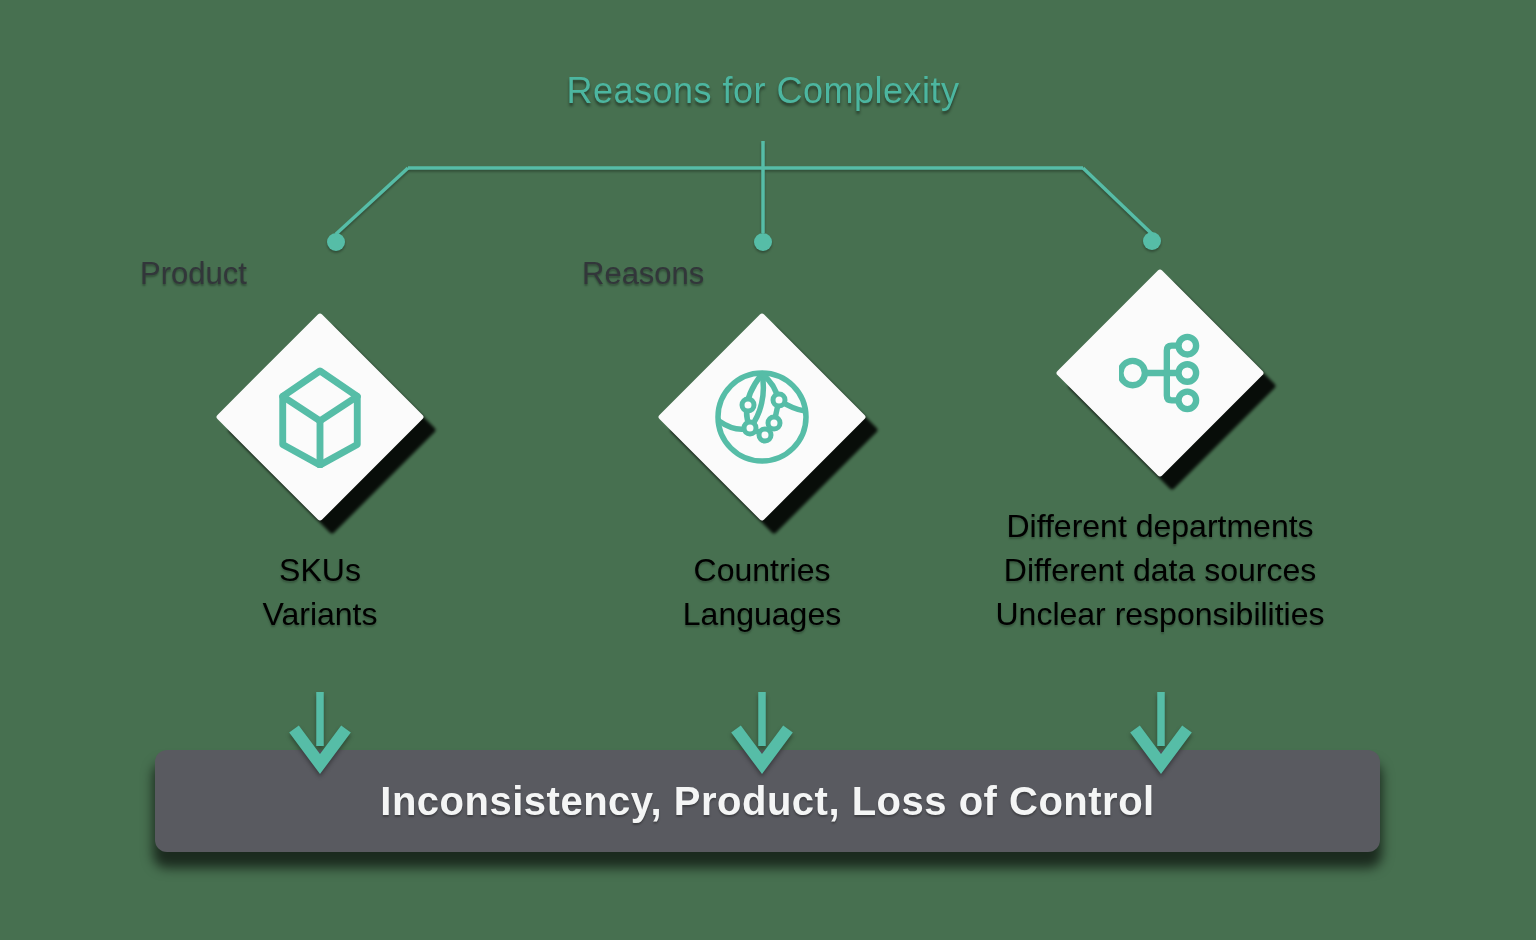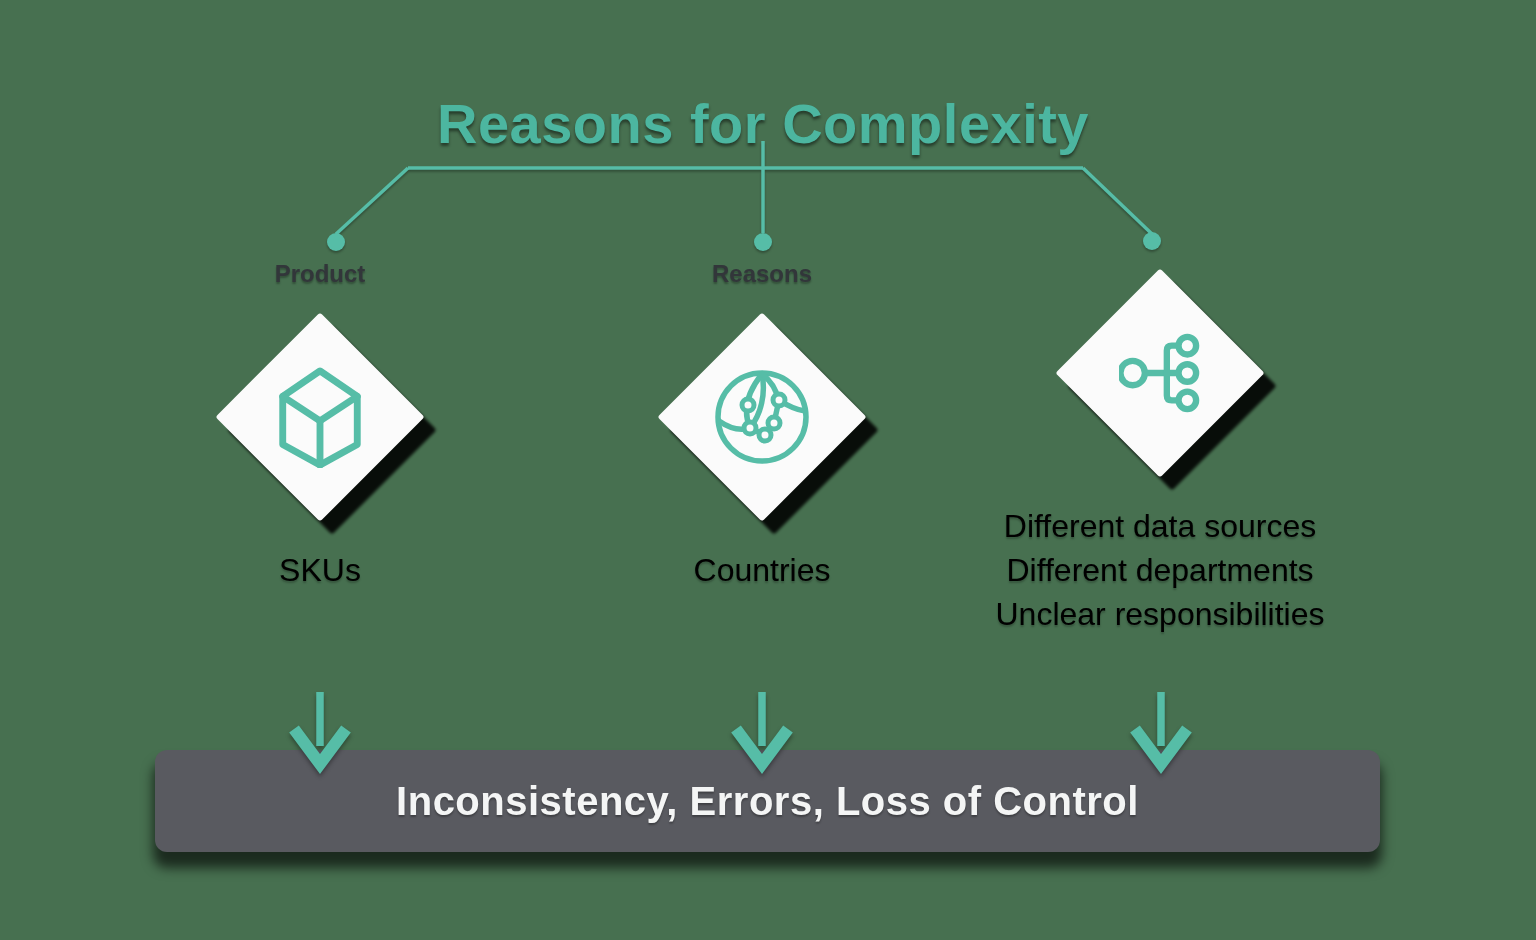--- a/index.html
+++ b/index.html
@@ -3,38 +3,38 @@
 <meta charset="utf-8">
 <style>
   html,body{margin:0;padding:0;background:#477050;}
   .stage{
     position:relative;width:1536px;height:940px;overflow:hidden;
     background:#477050;
     font-family:"Liberation Sans",sans-serif;
   }
   
   .title{
-    position:absolute;left:0;top:91px;width:1526px;
-    text-align:center;font-size:56px;font-weight:700;color:#4CB6A0;
+    position:absolute;left:0;top:70px;width:1526px;
+    text-align:center;font-size:36px;font-weight:400;color:#4CB6A0;
     text-shadow:0 3px 3px rgba(0,0,0,0.45);
     letter-spacing:0.5px;
   }
   
   svg.connectors{
     position:absolute;left:0;top:0;width:1536px;height:940px;z-index:4;
     pointer-events:none;
     filter:drop-shadow(0 2px 1px rgba(0,0,0,0.30));
   }
   .teal-stroke{stroke:#56BDA7;fill:none;}
   .teal-fill{fill:#56BDA7;stroke:none;}
   
   .col{position:absolute;top:252px;width:360px;z-index:2;}
   .col-label{
-    height:44px;line-height:44px;text-align:center;
-    font-size:24px;font-weight:700;color:#32363A;
+    height:44px;line-height:44px;text-align:left;
+    font-size:31px;font-weight:400;color:#32363A;
     text-shadow:0 2px 2px rgba(0,0,0,0.30);
   }
   .diamond-wrap{position:relative;width:360px;height:222px;margin-top:10px;}
   .diamond-shadow{
     position:absolute;left:50%;top:50%;width:148px;height:148px;
     transform:translate(calc(-50% + 12px),calc(-50% + 13px)) rotate(45deg);
     background:#000;opacity:0.88;filter:blur(1.5px);border-radius:3px;
   }
   .diamond{
     position:absolute;left:50%;top:50%;width:148px;height:148px;
@@ -97,20 +97,21 @@
       <svg class="dicon" width="86" height="102" viewBox="0 0 86 104">
         <g fill="none" stroke="#56BDA7" stroke-width="7" stroke-linejoin="round" stroke-linecap="round">
           <path d="M43 5 L81 31 L81 80 L43 101 L5 80 L5 31 Z"></path>
           <path d="M5 31 L43 56 L81 31"></path>
           <path d="M43 56 L43 101"></path>
         </g>
       </svg>
     </div>
     <div class="col-list">
       <div class="li">SKUs</div>
+      <div class="li">Variants</div>
     </div>
   </div>
 
   <div class="col" style="left:582px">
     <div class="col-label">Reasons</div>
     <div class="diamond-wrap">
       <div class="diamond-shadow"></div>
       <div class="diamond"></div>
       <svg class="dicon" width="100" height="100" viewBox="0 0 100 100">
         <g fill="none" stroke="#56BDA7" stroke-width="5.5" stroke-linecap="round">
@@ -128,47 +129,48 @@
           <circle cx="36" cy="38" r="6"></circle>
           <circle cx="67" cy="33" r="6"></circle>
           <circle cx="62" cy="56" r="6"></circle>
           <circle cx="38" cy="61" r="6"></circle>
           <circle cx="53" cy="68" r="6"></circle>
         </g>
       </svg>
     </div>
     <div class="col-list">
       <div class="li">Countries</div>
+      <div class="li">Languages</div>
     </div>
   </div>
 
   <div class="col" style="left:980px">
     <div class="diamond-wrap">
       <div class="diamond-shadow"></div>
       <div class="diamond"></div>
       <svg class="dicon" width="82" height="82" viewBox="0 0 84 82">
         <g fill="none" stroke="#56BDA7" stroke-width="6.5" stroke-linecap="round">
           <circle cx="14" cy="41" r="12.5"></circle>
           <circle cx="70" cy="13" r="9"></circle>
           <circle cx="70" cy="41" r="9"></circle>
           <circle cx="70" cy="69" r="9"></circle>
           <path d="M27 41 H60"></path>
           <path d="M60 13 H54 Q49 13 49 18 V64 Q49 69 54 69 H60"></path>
         </g>
       </svg>
     </div>
     <div class="col-list">
+      <div class="li">Different departments</div>
       <div class="li">Different data sources</div>
-      <div class="li">Different departments</div>
       <div class="li">Unclear responsibilities</div>
     </div>
   </div>
 
   <div class="result-bar">
-    <span>Inconsistency, Errors, Loss of Control</span>
+    <span>Inconsistency, Product, Loss of Control</span>
   </div>
 
   <svg class="arrows" viewBox="0 0 1536 940">
     <g class="teal-stroke">
       <g>
         <path d="M320 692 V746" stroke-width="7.5"></path>
         <path d="M294 729 L320 764 L346 729" stroke-width="12" stroke-linejoin="miter"></path>
       </g>
       <g>
         <path d="M762 692 V746" stroke-width="7.5"></path>

